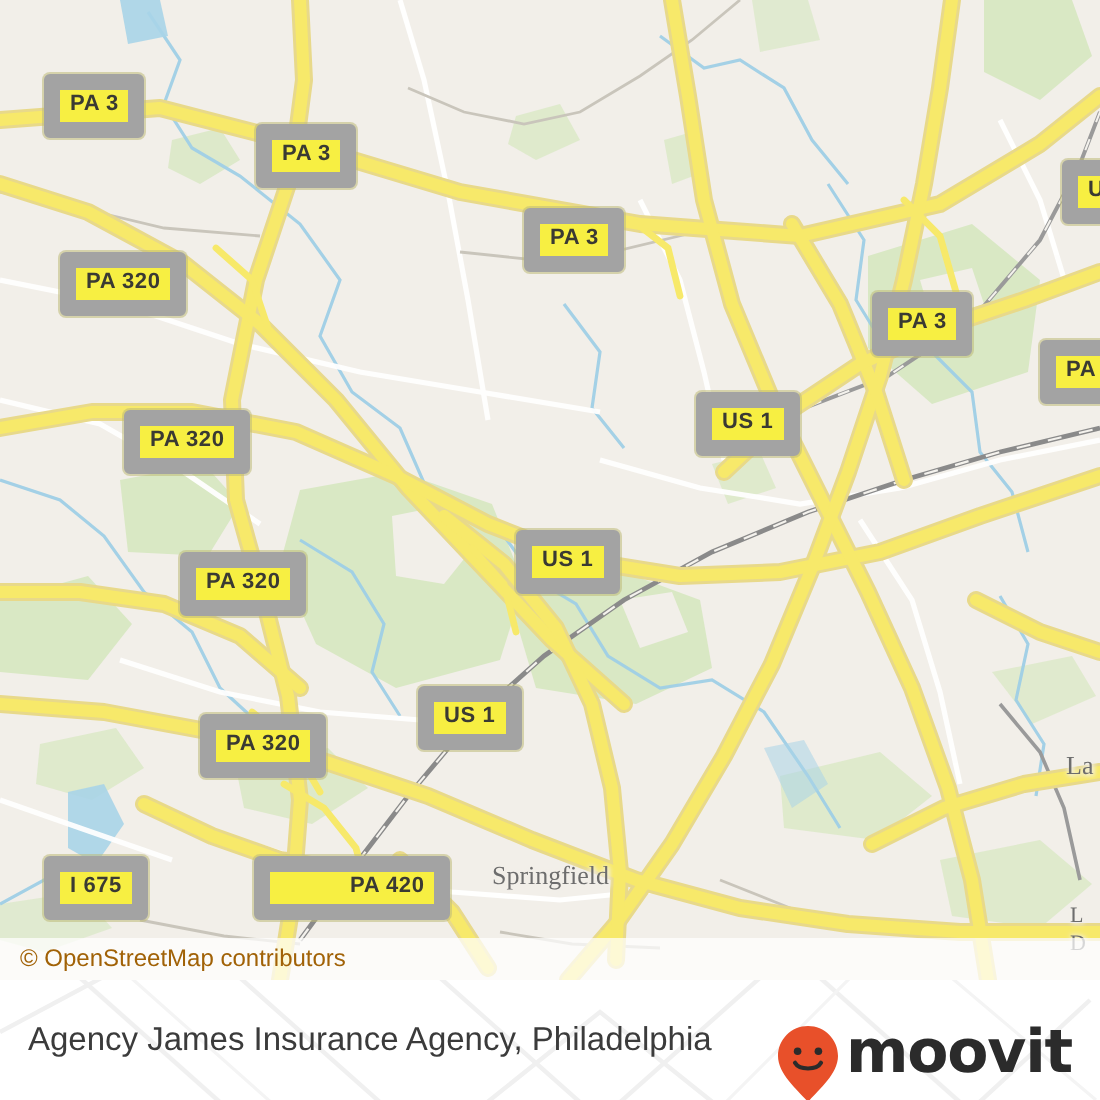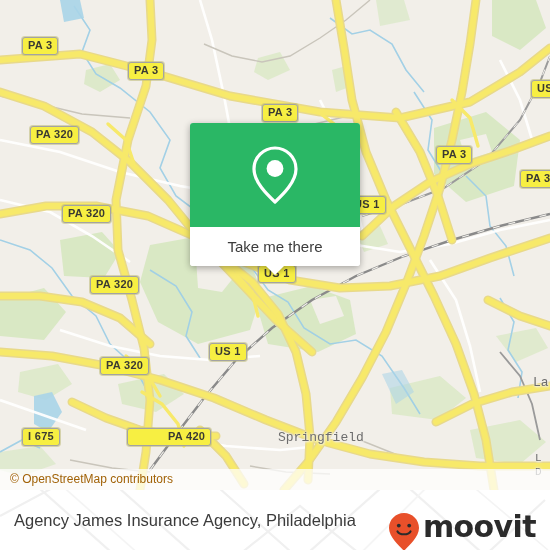--- a/index.html
+++ b/index.html
@@ -24,40 +24,40 @@
     width: 550px; height: 490px;
     background: #f2efe9;
     overflow: hidden;
   }
   #map-svg { position: absolute; left: 0; top: 0; }
 
   
   .shield {
     position: absolute;
     background: #f7ef42;
-    border: 1px solid #a3a3a3;
+    border: 8px solid #a3a3a3;
     border-radius: 3px;
     color: #3a3a33;
     font-size: 11px;
     font-weight: bold;
     letter-spacing: 0.3px;
     padding: 1px 5px 2px 5px;
     white-space: nowrap;
     line-height: 13px;
     box-shadow: 0 0 0 1px rgba(190,185,120,0.55);
     font-family: "Liberation Sans", sans-serif;
   }
 
   
   .place-label {
     position: absolute;
     color: #6d6d6d;
     font-size: 13px;
     white-space: nowrap;
-    font-family: Liberation Mono, monospace;
+    font-family: Liberation Serif, serif;
     text-shadow: 0 0 3px #f2efe9, 0 0 2px #f2efe9, 1px 1px 2px #f2efe9;
   }
   .place-label.small { font-size: 11px; }
 
   
   #popup {
     position: absolute;
     left: 190px; top: 123px;
     width: 170px;
     border-radius: 3px;
@@ -270,51 +270,41 @@
       <g fill="none" stroke="#f7e96a" stroke-width="3.4" stroke-linecap="round">
         <path d="M142,392 L162,404 L178,424 L184,446"></path>
         <path d="M126,356 L146,372 L160,396"></path>
         <path d="M236,274 L252,292 L258,316"></path>
         <path d="M452,100 L470,118 L478,146"></path>
         <path d="M108,124 L126,140 L134,164"></path>
         <path d="M316,110 L334,124 L340,148"></path>
       </g>
     </svg>
 
-    <div class="place-label" style="left:278px; top:430px;">Springfield</div>
+    <div class="place-label" style="left:246px; top:430px;">Springfield</div>
     <div class="place-label" style="left:533px; top:375px;">La</div>
     <div class="place-label small" style="left:535px; top:452px;">L</div>
     <div class="place-label small" style="left:535px; top:466px;">D</div>
 
     <div class="shield" style="left:22px; top:37px;">PA 3</div>
     <div class="shield" style="left:128px; top:62px;">PA 3</div>
     <div class="shield" style="left:262px; top:104px;">PA 3</div>
     <div class="shield" style="left:436px; top:146px;">PA 3</div>
     <div class="shield" style="left:520px; top:170px;">PA 3</div>
     <div class="shield" style="left:531px; top:80px;">US</div>
     <div class="shield" style="left:30px; top:126px;">PA 320</div>
     <div class="shield" style="left:62px; top:205px;">PA 320</div>
     <div class="shield" style="left:90px; top:276px;">PA 320</div>
     <div class="shield" style="left:100px; top:357px;">PA 320</div>
     <div class="shield" style="left:258px; top:265px;">US 1</div>
     <div class="shield" style="left:209px; top:343px;">US 1</div>
     <div class="shield" style="left:348px; top:196px;">US 1</div>
     <div class="shield" style="left:22px; top:428px;">I 675</div>
     <div class="shield" style="left:127px; top:428px;padding-left:40px;">PA 420</div>
 
-    <div id="popup">
-      <div id="popup-green">
-        <svg width="52" height="62" viewBox="0 0 52 62">
-          <path d="M26,4 C14.4,4 5,13.4 5,25 C5,38 18,50.5 26,58 C34,50.5 47,38 47,25 C47,13.4 37.6,4 26,4 Z" fill="none" stroke="#ffffff" stroke-width="3.2" stroke-linejoin="round"></path>
-          <circle cx="26" cy="24.5" r="8.4" fill="#ffffff"></circle>
-        </svg>
-      </div>
-      <div id="popup-label">Take me there</div>
-      <div id="popup-tail"></div>
-    </div>
 
     <div id="attribution">© OpenStreetMap contributors</div>
   </div>
 
   <div id="footer">
     <svg id="footer-watermark" width="550" height="60" viewBox="0 0 550 60">
       <g stroke="#f0f0f0" stroke-width="2.2" fill="none">
         <path d="M30,-10 L120,70"></path>
         <path d="M110,-10 L200,70"></path>
         <path d="M210,-10 L300,70"></path>

